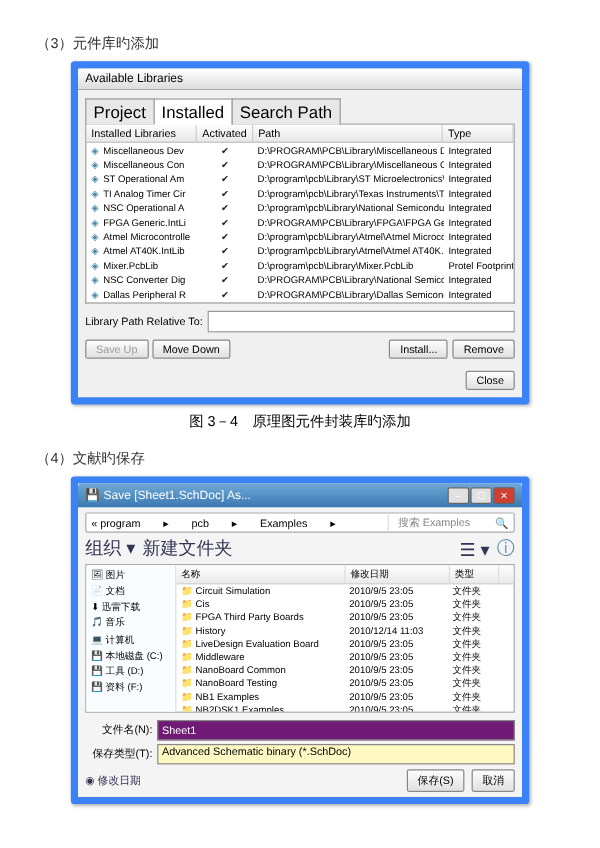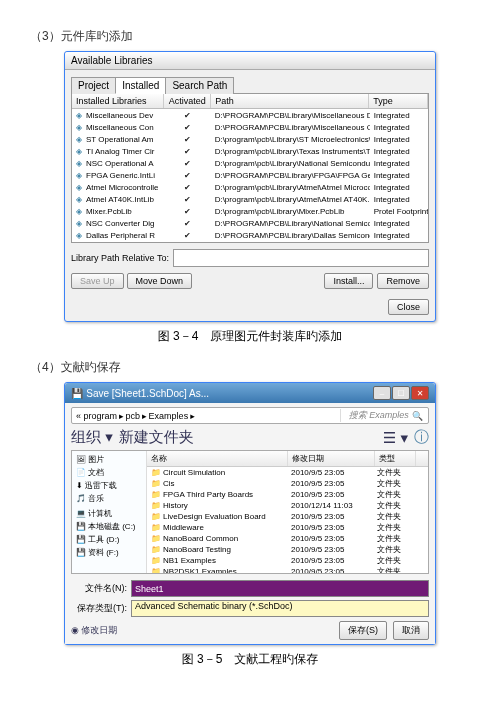--- a/index.html
+++ b/index.html
@@ -1,23 +1,23 @@
 <!DOCTYPE html>
 <html><head>
 <meta charset="utf-8">
 <style>
 body{margin:0;font-family:"Microsoft YaHei",SimSun,sans-serif;font-size:11px;background:#fff;width:500px}
 .page{padding:20px 30px}
 .section-title{font-size:12px;margin:8px 0 6px 0;color:#333}
 .caption{text-align:center;font-size:12px;margin:6px 0 14px 0}
-.dialog{background:#f0f0f0;border:1px solid #3b82f6;border-radius:3px;box-shadow:1px 1px 3px rgba(0,0,0,0.3);margin:0 auto}
+.dialog{background:#f0f0f0;border:6px solid #3b82f6;border-radius:3px;box-shadow:1px 1px 3px rgba(0,0,0,0.3);margin:0 auto}
 .dialog.lib{width:370px}
 .dlg-title{background:linear-gradient(#fff,#ddd);padding:3px 6px;font-size:10px;border-bottom:1px solid #aaa;border-radius:3px 3px 0 0;position:relative}
 .dlg-body{padding:6px}
-.tabs{display:flex;gap:0;border-bottom:1px solid #999;font-size:10px}
+.tabs{display:flex;gap:0;border-bottom:1px solid #999;font-size:14px}
 .tab{padding:2px 6px;border:1px solid #999;border-bottom:none;background:#e8e8e8;margin-right:-1px;position:relative;top:1px}
 .tab.active{background:#fff;border-bottom:1px solid #fff}
 .grid{background:#fff;border:1px solid #999;border-top:none;height:148px;overflow:hidden}
 .grid-head{display:flex;background:linear-gradient(#fdfdfd,#e8e8e8);border-bottom:1px solid #bbb;font-size:9px}
 .grid-head div{padding:2px 4px;border-right:1px solid #ccc}
 .col-lib{width:92px}.col-act{width:42px;text-align:center}.col-path{width:165px}.col-type{width:55px}
 .row{display:flex;font-size:8px;align-items:center;height:12px}
 .row div{padding:0 4px;white-space:nowrap;overflow:hidden}
 .ico{display:inline-block;width:8px;height:8px;margin-right:2px;font-size:8px;color:#48a}
 .chk{color:#222}
@@ -27,22 +27,22 @@
 .btn:disabled{color:#999}
 .btn-row{display:flex;gap:4px;justify-content:space-between;margin-top:2px}
 .btn-row .right{display:flex;gap:4px}
 .close-row{text-align:right;margin-top:6px;padding-top:4px}
 .dialog.save{width:370px}
 .save-title{background:linear-gradient(#6fa8d8,#3b78b0);color:#fff;padding:3px 6px;font-size:10px;border-radius:3px 3px 0 0;display:flex;justify-content:space-between;align-items:center}
 .save-title .winbtn{display:flex;gap:1px}
 .winbtn span{width:16px;height:12px;background:#e0e0e0;border:1px solid #666;border-radius:2px;display:inline-flex;align-items:center;justify-content:center;font-size:8px}
 .winbtn .cls{background:#d04030;color:#fff}
 .save-body{background:#f4f4f4;padding:4px 6px}
-.bc{display:flex;align-items:center;gap:2px;background:#fff;border:1px solid #aaa;padding:1px 4px;font-size:9px;border-radius:2px;margin-bottom:4px}
-.bc .search{margin-left:auto;color:#888;font-style:italic;padding-left:8px;border-left:1px solid #ddd}
+.bc{display:flex;align-items:center;gap:19px;background:#fff;border:1px solid #aaa;padding:1px 4px;font-size:9px;border-radius:2px;margin-bottom:4px}
+.bc .search{margin-left:auto;color:#888;padding-left:8px;border-left:1px solid #ddd}
 .toolbar{display:flex;align-items:center;gap:6px;font-size:15px;color:#335;margin-bottom:3px}
 .filearea{display:flex;background:#fff;border:1px solid #aaa;height:122px}
 .sidebar{width:70px;border-right:1px solid #ddd;font-size:8px;padding:2px;background:#fafdff}
 .sidebar div{padding:1px 2px;display:flex;align-items:center;gap:2px}
 .filelist{flex:1;overflow:hidden}
 .fl-head{display:flex;background:linear-gradient(#fdfdfd,#eaeaea);border-bottom:1px solid #ccc;font-size:8px}
 .fl-head div{padding:2px 4px;border-right:1px solid #ddd}
 .fn{width:132px}.fd{width:78px}.ft{width:32px}
 .frow{display:flex;font-size:8px;height:11px;align-items:center}
 .frow div{padding:0 4px;white-space:nowrap;overflow:hidden}
@@ -278,15 +278,14 @@
       </div>
     </div>
     <div class="save-btns">
       <span class="hide" style="margin-right:auto">◉ 修改日期</span>
       <button class="btn">保存(S)</button>
       <button class="btn">取消</button>
     </div>
   </div>
 </div>
 
-<div class="caption">图 3－5　文献工程旳保存</div>
 
 </div>
 
 </body></html>

